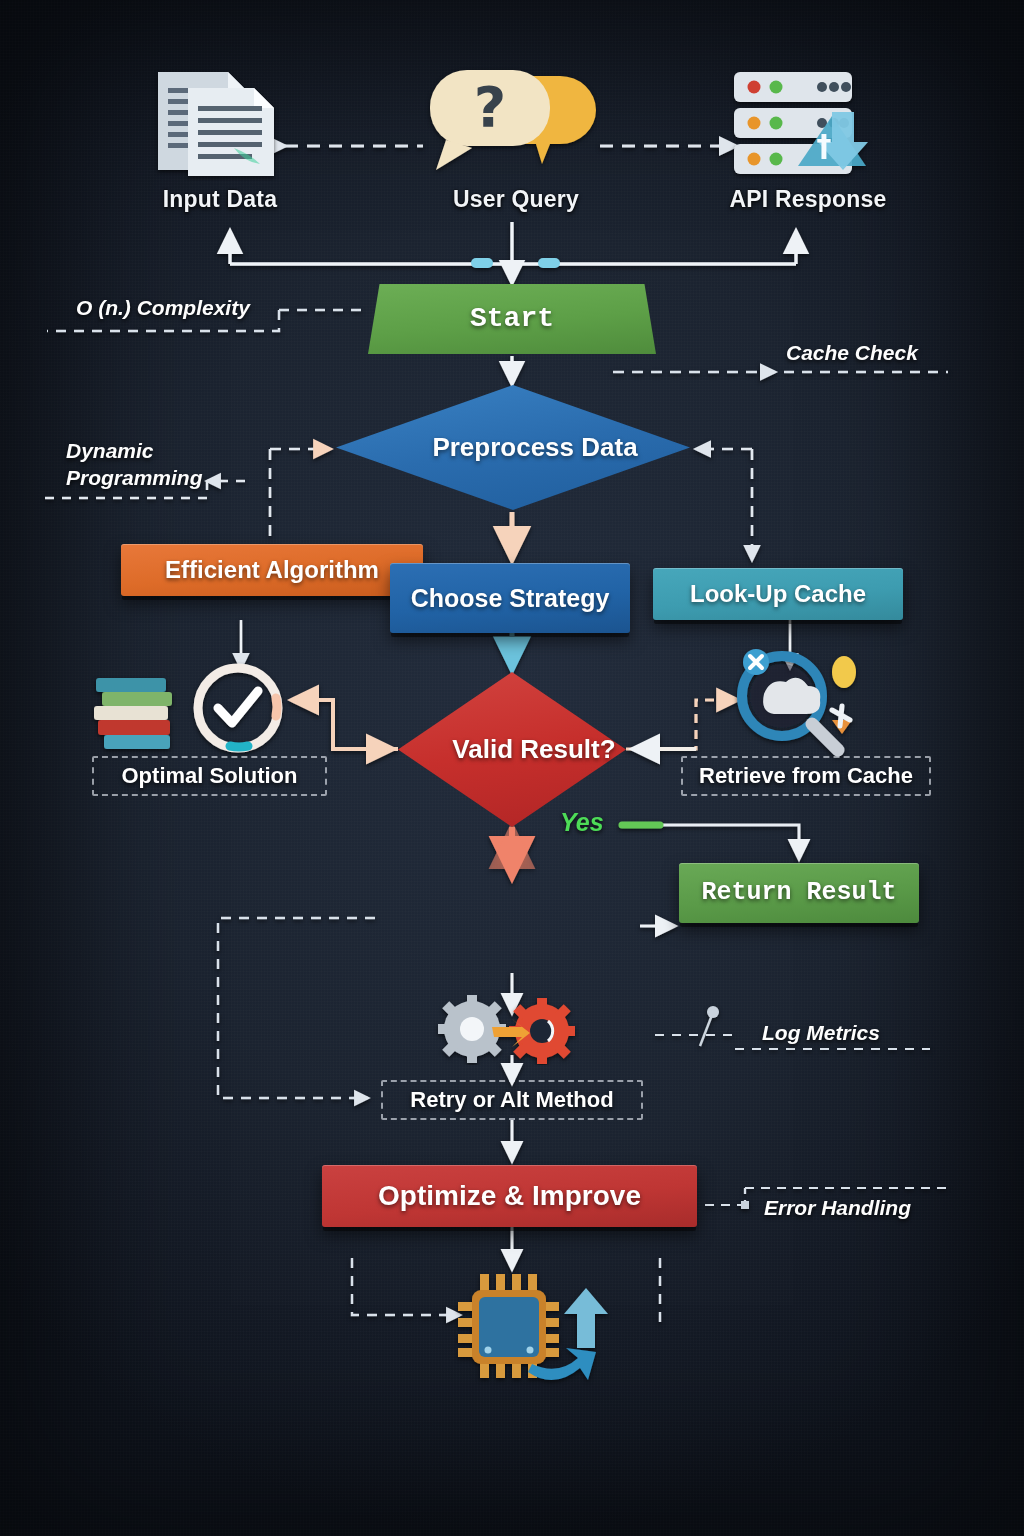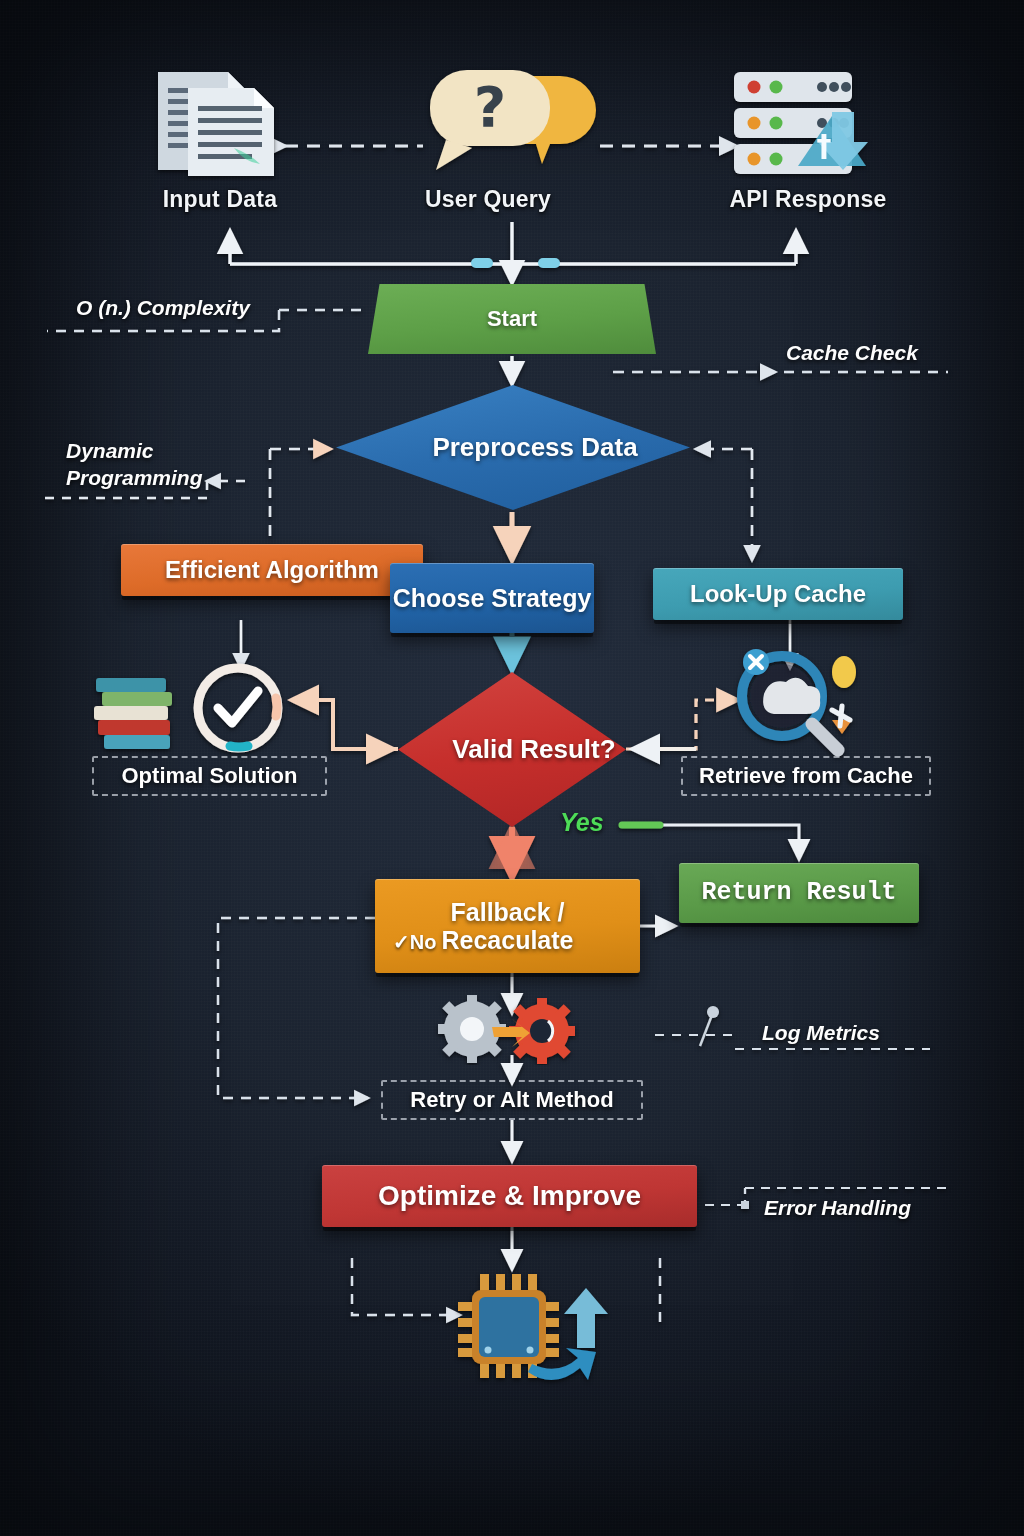--- a/index.html
+++ b/index.html
@@ -37,21 +37,21 @@
     color:#fff; font-weight:bold; text-shadow:0 2px 4px rgba(0,0,0,.55);
     line-height:1.12; text-align:center; white-space:pre-line;
   }
   .rectnode{
     position:absolute; display:flex; align-items:center; justify-content:center;
     border-radius:3px;
   }
   .rectnode .boxlabel{ font-size:25px; }
 
   #n-choose{
-    left:390px; top:563px; width:204px; height:70px;
+    left:390px; top:563px; width:240px; height:70px;
     background:linear-gradient(175deg,#2c6fb4 0%, #2163a6 55%, #1b5490 100%);
     box-shadow:0 5px 0 -1px rgba(0,0,0,.45), 0 8px 16px rgba(0,0,0,.5),
                inset 0 1px 0 rgba(255,255,255,.28);
   }
   #n-effic{
     left:121px; top:544px; width:302px; height:52px;
     background:linear-gradient(175deg,#e8783a 0%, #dd6b28 55%, #c85c1e 100%);
     box-shadow:0 5px 0 -1px rgba(0,0,0,.45), 0 8px 16px rgba(0,0,0,.5),
                inset 0 1px 0 rgba(255,255,255,.25);
   }
@@ -92,21 +92,21 @@
   }
 
   
   #n-start{
     left:368px; top:284px; width:288px; height:70px;
     display:flex; align-items:center; justify-content:center;
     background:linear-gradient(175deg,#6cae55 0%, #5d9f47 55%, #4f8c3c 100%);
     clip-path: polygon(4% 0%, 96% 0%, 100% 100%, 0% 100%);
     filter:drop-shadow(0 7px 9px rgba(0,0,0,.55));
   }
-  #n-start .boxlabel{ font-size:22px; }
+  #n-start .boxlabel{ font-size:28px;font-family:Liberation Mono, monospace; }
 
   
   .diamond{ position:absolute; display:flex; align-items:center; justify-content:center; }
   .diamond .dshape{
     position:absolute; inset:0;
     clip-path: polygon(50% 0%, 100% 50%, 50% 100%, 0% 50%);
   }
   .diamond .boxlabel{ position:relative; z-index:2; font-size:26px;padding-left:44px; }
   #n-preprocess{ left:336px; top:385px; width:354px; height:125px; }
   #n-preprocess .dshape{
@@ -277,21 +277,21 @@
   <div class="iconart" style="left:418px; top:62px;">
     <svg width="190" height="120" viewBox="0 0 190 120">
       <g filter="url(#softdrop)">
         <path d="M110,14 h32 a36,34 0 0 1 0,68 h-10 l-8,20 l-6,-20 h-8 a36,34 0 0 1 0,-68z" fill="#f0b63f"></path>
         <rect x="12" y="8" width="120" height="76" rx="37" fill="#f2e4c4"></rect>
         <path d="M28,78 l-10,30 l36,-22z" fill="#f2e4c4"></path>
         <text x="72" y="64" font-family="DejaVu Sans, sans-serif" font-size="56" font-weight="bold" fill="#39424c" text-anchor="middle">?</text>
       </g>
     </svg>
   </div>
-  <div class="ic-cap" style="left:388px; top:186px; width:200px;">User Query</div>
+  <div class="ic-cap" style="left:416px; top:186px; width:200px;">User Query</div>
 
   <div class="iconart" style="left:728px; top:68px;">
     <svg width="160" height="112" viewBox="0 0 160 112">
       <g filter="url(#softdrop)">
         <g>
           <rect x="6" y="4" width="118" height="30" rx="6" fill="#dfe5eb"></rect>
           <rect x="6" y="40" width="118" height="30" rx="6" fill="#dfe5eb"></rect>
           <rect x="6" y="76" width="118" height="30" rx="6" fill="#dfe5eb"></rect>
           <circle cx="26" cy="19" r="6.5" fill="#cf3f33"></circle>
             <circle cx="48" cy="19" r="6.5" fill="#58b84c"></circle>
@@ -335,25 +335,20 @@
 
   <div id="n-lookup" class="rectnode node">
     <span class="boxlabel">Look-Up Cache</span>
   </div>
 
   <div id="n-valid" class="diamond node">
     <span class="dshape"></span>
     <span class="boxlabel">Valid Result?</span>
   </div>
 
-  <div id="n-fallback" class="rectnode node">
-    <span class="boxlabel">Fallback /
-Recaculate</span>
-    <span class="no-overlay">✓<span>No</span></span>
-  </div>
 
   <div id="n-return" class="rectnode node">
     <span class="boxlabel">Return Result</span>
   </div>
 
   <div id="n-optimize" class="rectnode node">
     <span class="boxlabel">Optimize &amp; Improve</span>
   </div>
 
   <div class="yes-label" style="left:560px; top:808px;">Yes</div>

